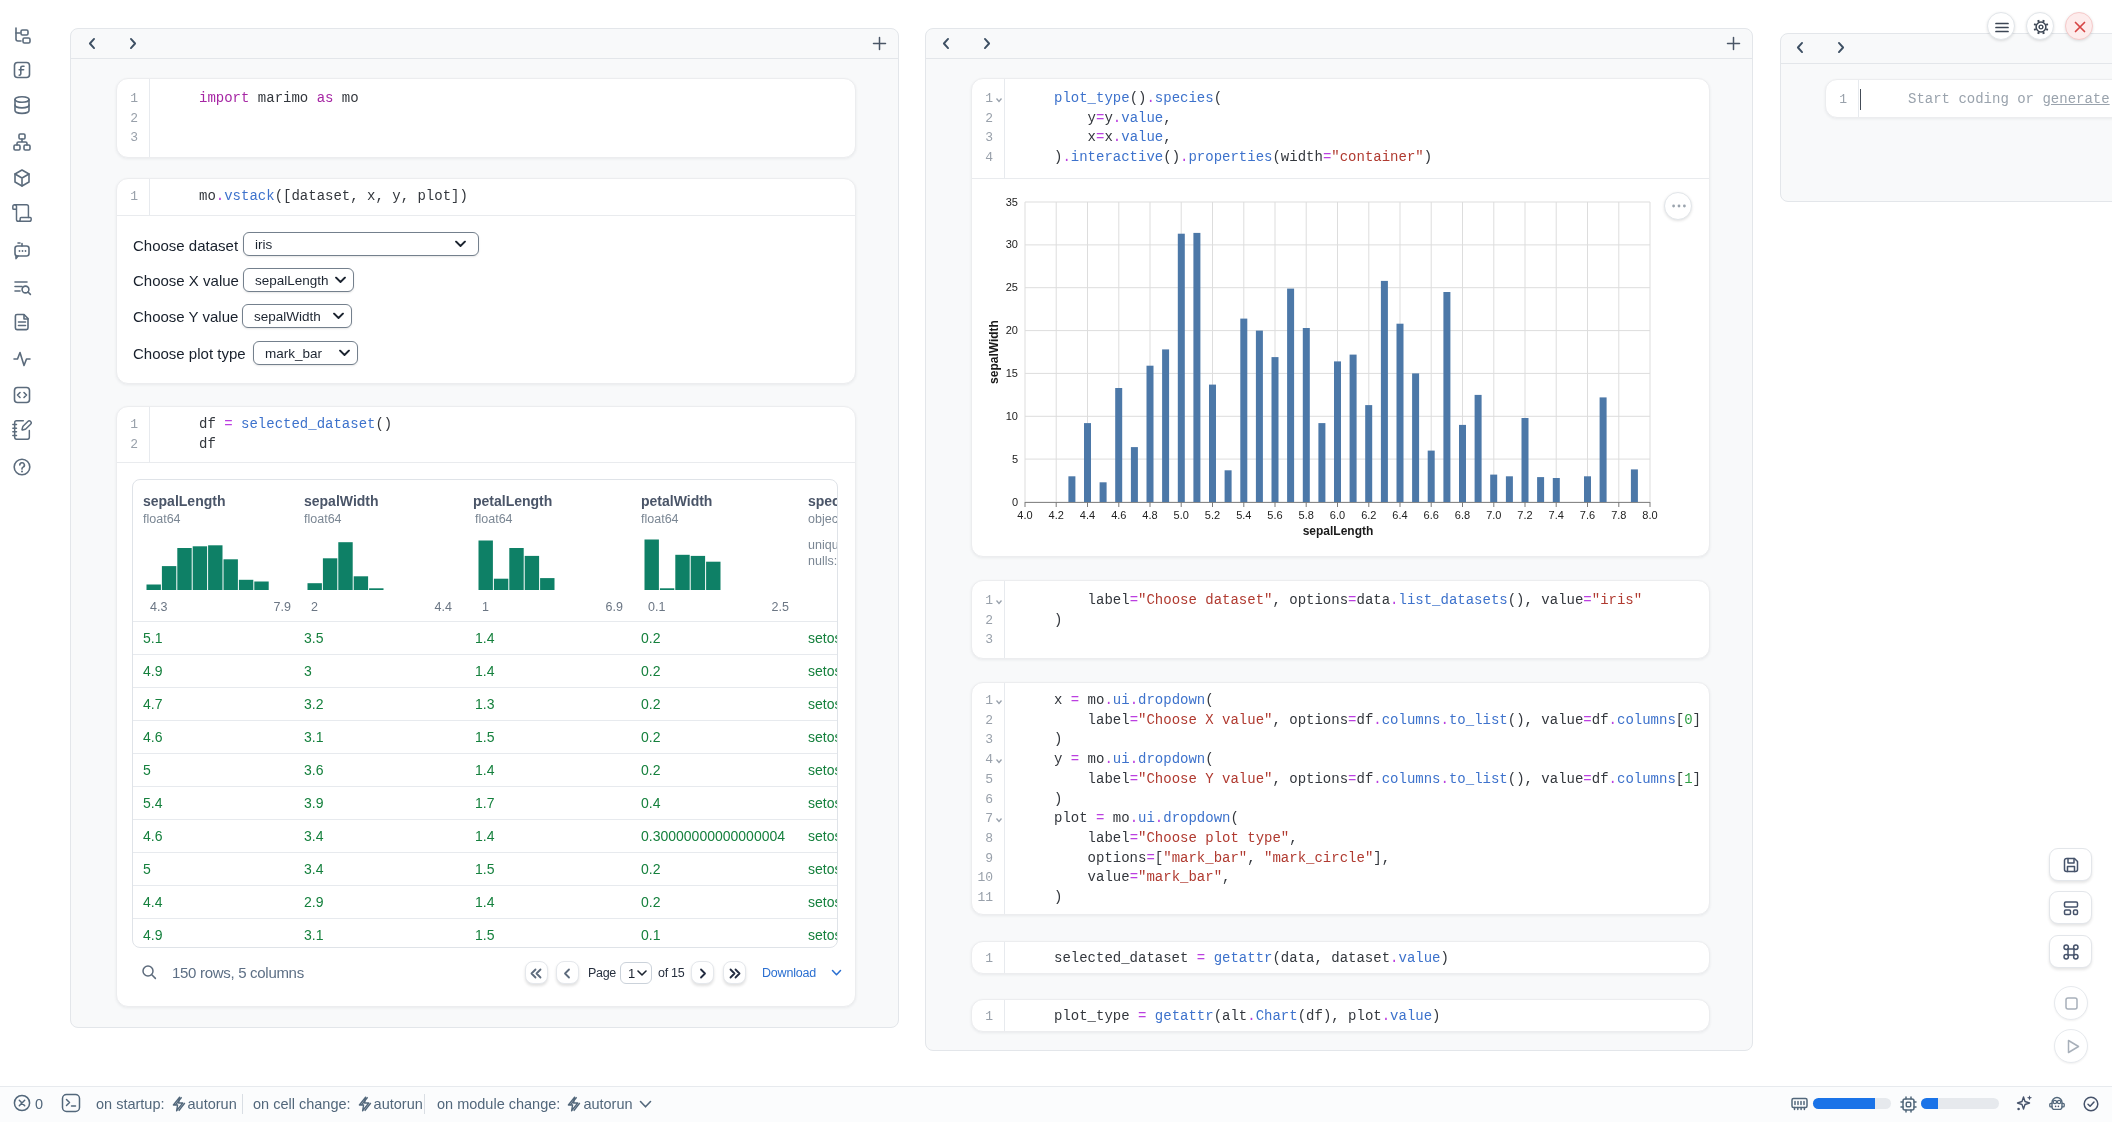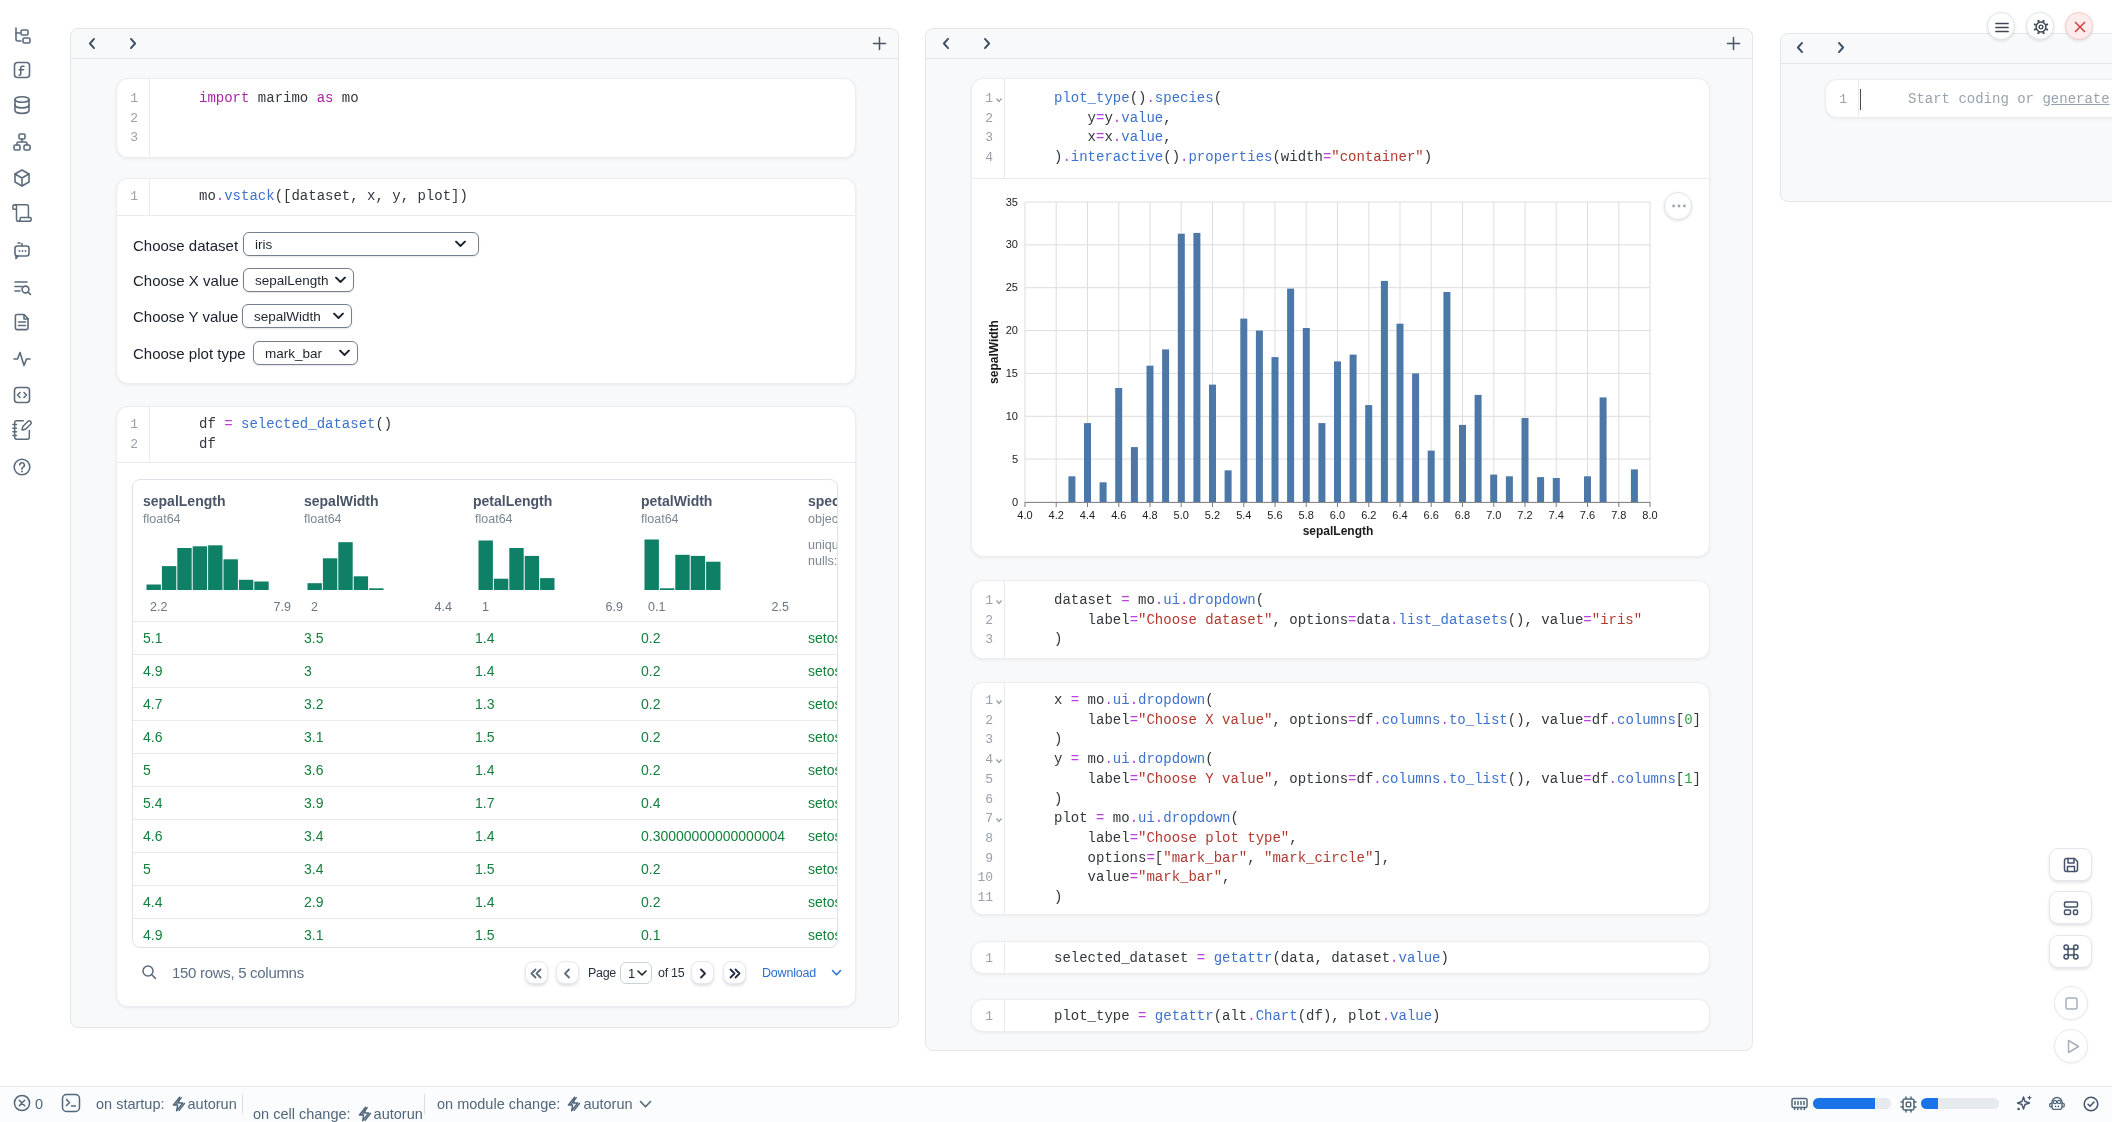--- a/index.html
+++ b/index.html
@@ -216,21 +216,21 @@
 <svg style="position:absolute;left:13px;top:58px" width="124" height="52" viewBox="0 0 124 52">
       <rect x="0.5" y="46.5" width="14.4" height="5.5" fill="#0e8066"></rect>
       <rect x="15.9" y="28.1" width="14.4" height="23.9" fill="#0e8066"></rect>
       <rect x="31.3" y="10.0" width="14.4" height="42.0" fill="#0e8066"></rect>
       <rect x="46.7" y="8.3" width="14.4" height="43.7" fill="#0e8066"></rect>
       <rect x="62.1" y="7.3" width="14.4" height="44.7" fill="#0e8066"></rect>
       <rect x="77.5" y="21.3" width="14.4" height="30.7" fill="#0e8066"></rect>
       <rect x="92.9" y="41.8" width="14.4" height="10.2" fill="#0e8066"></rect>
       <rect x="108.3" y="43.5" width="14.4" height="8.5" fill="#0e8066"></rect>
     </svg>
-<div class="hlab" style="left:17px;top:120px">2.2</div>
+<div class="hlab" style="left:17px;top:120px">4.3</div>
 <div class="hlab" style="left:158px;top:120px;transform:translateX(-100%)">7.9</div>
 <svg style="position:absolute;left:174px;top:58px" width="124" height="52" viewBox="0 0 124 52">
       <rect x="0.5" y="45.2" width="14.4" height="6.8" fill="#0e8066"></rect>
       <rect x="15.9" y="20.3" width="14.4" height="31.7" fill="#0e8066"></rect>
       <rect x="31.3" y="4.2" width="14.4" height="47.8" fill="#0e8066"></rect>
       <rect x="46.7" y="38.3" width="14.4" height="13.7" fill="#0e8066"></rect>
       <rect x="62.1" y="50.3" width="14.4" height="1.7" fill="#0e8066"></rect>
     </svg>
 <div class="hlab" style="left:178px;top:120px">2</div>
 <div class="hlab" style="left:319px;top:120px;transform:translateX(-100%)">4.4</div>
@@ -507,21 +507,20 @@
 <div class="cell" style="left:971px;top:580px;width:739px;height:79px">
     <div class="gut" style="padding-top:10px">
       <div class="ln">1</div>
       <svg class="fold" style="top:16.5px" width="8" height="8" viewBox="0 0 8 8">
         <path d="M1.5 2.5 L4 5.5 L6.5 2.5" stroke="#98a1ac" stroke-width="1.3" fill="none"></path>
       </svg>
       <div class="ln">2</div>
       <div class="ln">3</div>
     </div>
     <div class="src" style="padding-top:10px">
-      <div class="cl">dataset <span class="o">=</span> mo<span class="o">.</span><span class="f">ui</span><span class="o">.</span><span class="f">dropdown</span>(</div>
       <div class="cl">    label<span class="o">=</span><span class="s">"Choose dataset"</span>, options<span class="o">=</span>data<span class="o">.</span><span class="f">list_datasets</span>(), value<span class="o">=</span><span class="s">"iris"</span></div>
       <div class="cl">)</div>
     </div>
   </div>
 <div class="cell" style="left:971px;top:682px;width:739px;height:233px">
     <div class="gut" style="padding-top:8px">
       <div class="ln">1</div>
       <svg class="fold" style="top:14.5px" width="8" height="8" viewBox="0 0 8 8">
         <path d="M1.5 2.5 L4 5.5 L6.5 2.5" stroke="#98a1ac" stroke-width="1.3" fill="none"></path>
       </svg>
@@ -645,21 +644,21 @@
 <div class="sbtxt" style="left:35px;top:1096px">0</div>
 <svg class="abs" style="left:61px;top:1093px" width="20" height="20" viewBox="0 0 20 20">
     <rect x="1.5" y="1.5" width="17" height="17" rx="4" stroke="#52677b" stroke-width="1.5" fill="none" stroke-linecap="round" stroke-linejoin="round"></rect>
     <path d="M5.5 6.5 l3 3 l-3 3 M10.5 13 h4" stroke="#52677b" stroke-width="1.5" fill="none" stroke-linecap="round" stroke-linejoin="round"></path>
   </svg>
 <div class="abs" style="left:96px;top:1086px;height:36px;display:flex;align-items:center;font-size:14.5px;color:#52677b;white-space:nowrap">on startup:&nbsp;<svg width="15" height="16" viewBox="0 0 15 16" style="margin:0 2px">
       <path d="M8.6 1.2 L2.4 9 h4.2 l-1 5.8 L11.8 7 H7.6 z" stroke="#52677b" stroke-width="1.4" fill="none" stroke-linejoin="round"></path>
       <path d="M10.6 1.2 L4.4 9 M13.8 7 L7.7 14.8" stroke="#52677b" stroke-width="1.4" fill="none"></path>
     </svg> autorun</div>
 <div class="sep" style="left:242px;top:1094px;bottom:auto;height:20px"></div>
-<div class="abs" style="left:253px;top:1086px;height:36px;display:flex;align-items:flex-end;font-size:14.5px;color:#52677b;white-space:nowrap">on cell change:&nbsp;<svg width="15" height="16" viewBox="0 0 15 16" style="margin:0 2px">
+<div class="abs" style="left:253px;top:1086px;height:36px;display:flex;align-items:center;font-size:14.5px;color:#52677b;white-space:nowrap">on cell change:&nbsp;<svg width="15" height="16" viewBox="0 0 15 16" style="margin:0 2px">
       <path d="M8.6 1.2 L2.4 9 h4.2 l-1 5.8 L11.8 7 H7.6 z" stroke="#52677b" stroke-width="1.4" fill="none" stroke-linejoin="round"></path>
       <path d="M10.6 1.2 L4.4 9 M13.8 7 L7.7 14.8" stroke="#52677b" stroke-width="1.4" fill="none"></path>
     </svg> autorun</div>
 <div class="sep" style="left:424px;top:1094px;bottom:auto;height:20px"></div>
 <div class="abs" style="left:437px;top:1086px;height:36px;display:flex;align-items:center;font-size:14.5px;color:#52677b;white-space:nowrap">on module change:&nbsp;<svg width="15" height="16" viewBox="0 0 15 16" style="margin:0 2px">
       <path d="M8.6 1.2 L2.4 9 h4.2 l-1 5.8 L11.8 7 H7.6 z" stroke="#52677b" stroke-width="1.4" fill="none" stroke-linejoin="round"></path>
       <path d="M10.6 1.2 L4.4 9 M13.8 7 L7.7 14.8" stroke="#52677b" stroke-width="1.4" fill="none"></path>
     </svg> autorun<svg width="13" height="9" viewBox="0 0 13 9" style="margin-left:6px">
       <path d="M1.5 1.5 L6.5 6.8 L11.5 1.5" stroke="#52677b" stroke-width="1.6" fill="none" stroke-linecap="round" stroke-linejoin="round"></path>
     </svg></div>

